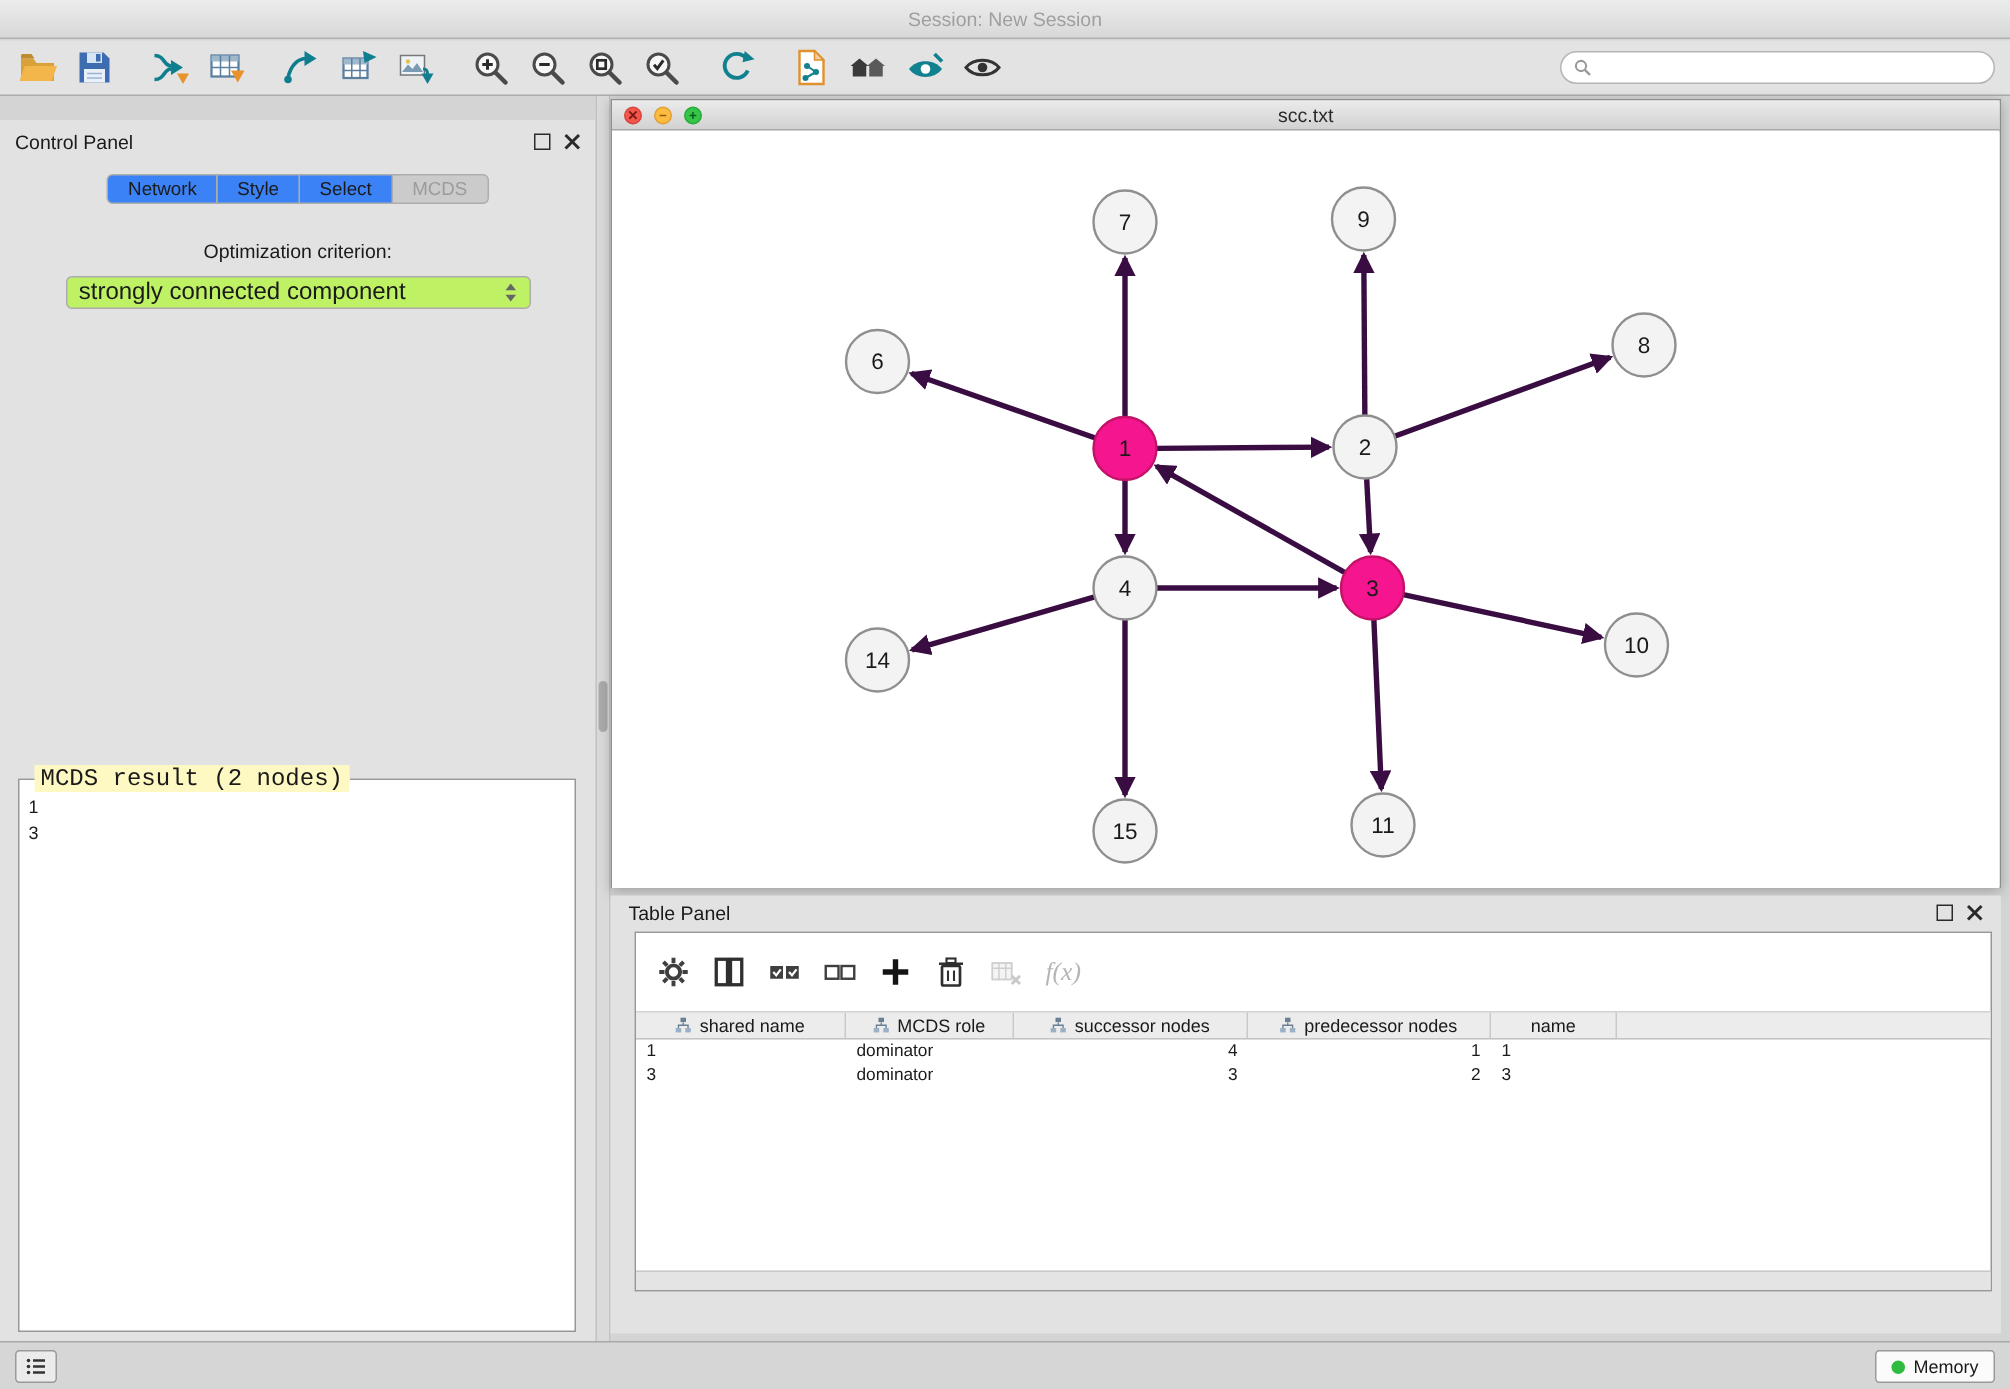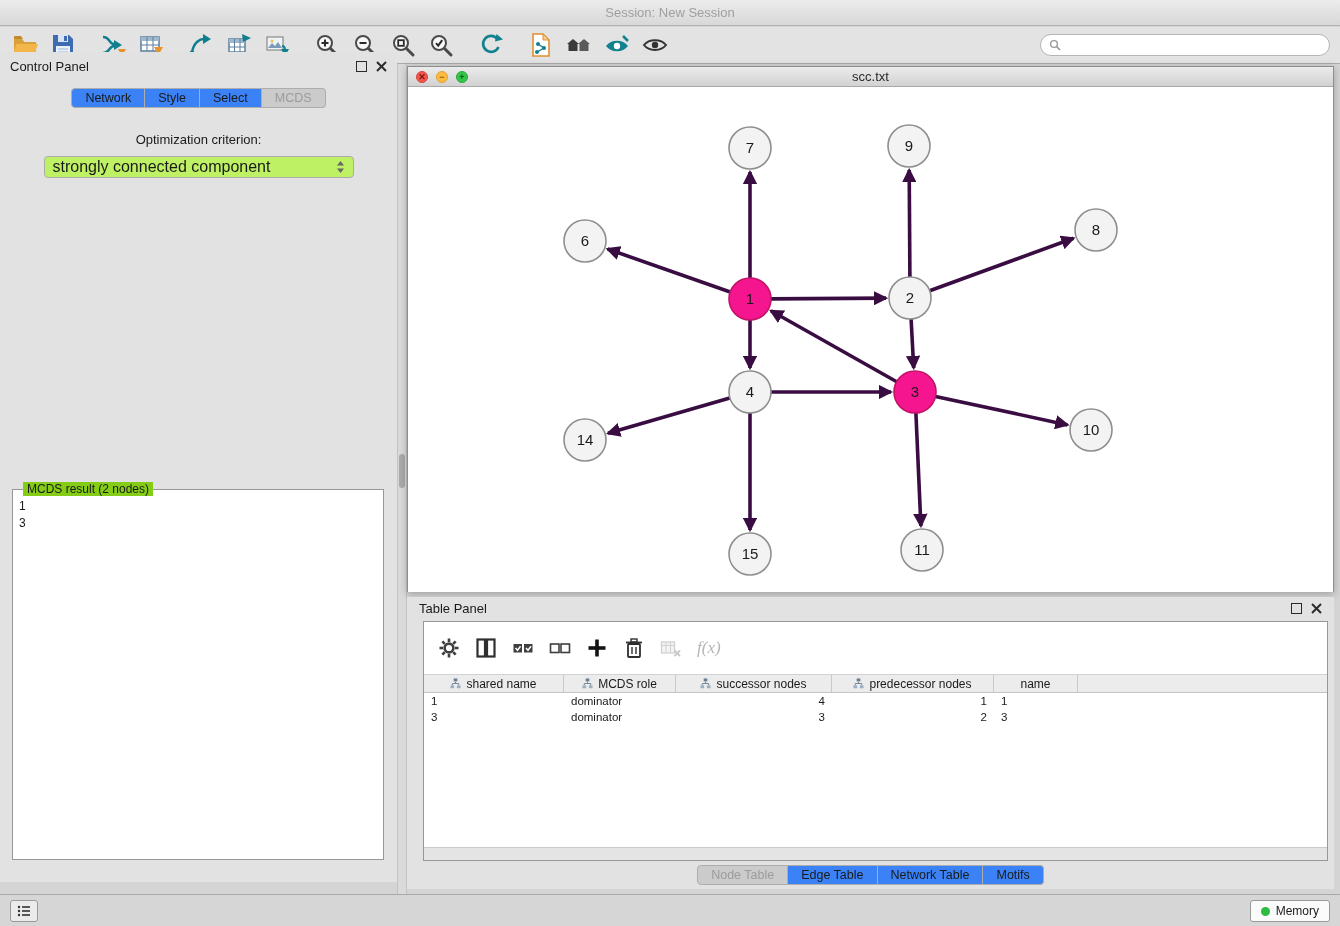--- a/index.html
+++ b/index.html
@@ -13,38 +13,38 @@
 
   .toolbar { position:absolute; left:0; top:27px; width:1340px; height:37px;
     background:#e3e3e3; border-bottom:1px solid #ababab; display:flex; align-items:center; padding:0 10px; }
   .tbgroup { display:flex; align-items:center; gap:8px; margin-right:20px; }
   .ticon { width:30px; height:30px; display:flex; align-items:center; justify-content:center; border-radius:4px; }
   .search-box { margin-left:auto; width:290px; height:22px; background:#fff; border:1px solid #b5b5b5;
     border-radius:11px; display:flex; align-items:center; padding:0 8px; gap:5px; }
   .search-box input { border:none; outline:none; flex:1; font-size:12px; font-family:"Liberation Sans",sans-serif; background:transparent; }
 
   
-  .control-panel { position:absolute; left:0; top:52px; width:397px; height:830px; background:#e2e2e2; }
+  .control-panel { position:absolute; left:0; top:80px; width:397px; height:830px; background:#e2e2e2; }
   .cp-header { height:28px; display:flex; align-items:center; padding:0 10px; font-size:13px; }
   .winbtns { margin-left:auto; display:flex; gap:9px; align-items:center; }
   .float-btn { width:11px; height:11px; border:1.6px solid #2a2a2a; display:inline-block; }
   .seg-tabs { display:flex; justify-content:center; margin-top:8px; }
   .tabbtn { background:#3b82f6; border:1px solid #adadad; border-left:none; padding:2px 13px; font-size:12.5px; cursor:default; }
   .tabbtn:first-child { border-left:1px solid #adadad; border-radius:4px 0 0 4px; }
   .tabbtn:last-child { border-radius:0 4px 4px 0; }
   .tabbtn.tab-disabled-active { background:#cbcbcb; color:#9c9c9c; }
   .opt-label { text-align:center; margin-top:24px; font-size:13px; }
   .select-box { width:310px; height:22px; margin:9px auto 0; background:#bef264; border:1px solid #ababab;
     border-radius:4px; display:flex; align-items:center; padding:0 8px; font-size:16px; }
   .select-box .sel-arrows { margin-left:auto; }
   .cp-buttons { display:flex; justify-content:center; gap:14px; margin-top:13px; }
   .btn { background:#fcfcfc; border:1px solid #ababab; border-radius:4px; padding:2px 14px; font-size:13px; }
   .result-box { position:absolute; left:12px; top:430px; width:372px; height:378px;
     border:1px solid #979797; background:#fff; padding:2px 6px; }
-  .result-box legend { margin-left:4px; padding:0 4px; font-size:12px; background:#84cc16; }
+  .result-box legend { margin-left:4px; padding:0 4px; font-size:16px; background:#fef9c3;font-family:Liberation Mono, monospace; }
   .result-text { font-size:12px; line-height:17px; white-space:pre-line; }
 
   
   .vdivider { position:absolute; left:397px; top:64px; width:10px; height:830px; background:#dadada;
     border-left:1px solid #c3c3c3; border-right:1px solid #c3c3c3; }
   .vdivider .thumb { position:absolute; left:1px; top:390px; width:6px; height:34px; background:#ababab; border-radius:3px; }
 
   
   .network-window { position:absolute; left:407px; top:66px; width:927px; height:526px;
     background:#fff; border:1px solid #8e8e8e; box-shadow:0 2px 8px rgba(0,0,0,0.25); }
@@ -492,26 +492,20 @@
           <div class="tcell col1" style="text-align: left;">dominator</div>
           <div class="tcell col2" style="text-align: right;">3</div>
           <div class="tcell col3" style="text-align: right;">2</div>
           <div class="tcell col4" style="text-align: left;">3</div>
           <div class="tcell colfill"></div>
         </div>
       </div>
     <div class="tp-scroll"></div>
   </div>
 
-  <div class="tp-tabs seg-tabs" style="margin-top:0;">
-    <span class="tabbtn tab-disabled-active">Node Table</span>
-    <span class="tabbtn">Edge Table</span>
-    <span class="tabbtn">Network Table</span>
-    <span class="tabbtn">Motifs</span>
-  </div>
 </div>
 
 <div class="statusbar">
   <span class="list-button">
     <svg width="14" height="12" viewBox="0 0 14 12">
       <circle cx="2" cy="2" r="1.2" fill="#333"></circle>
         <line x1="5" y1="2" x2="13" y2="2" stroke="#333" stroke-width="1.6"></line>
       <circle cx="2" cy="6" r="1.2" fill="#333"></circle>
         <line x1="5" y1="6" x2="13" y2="6" stroke="#333" stroke-width="1.6"></line>
       <circle cx="2" cy="10" r="1.2" fill="#333"></circle>

